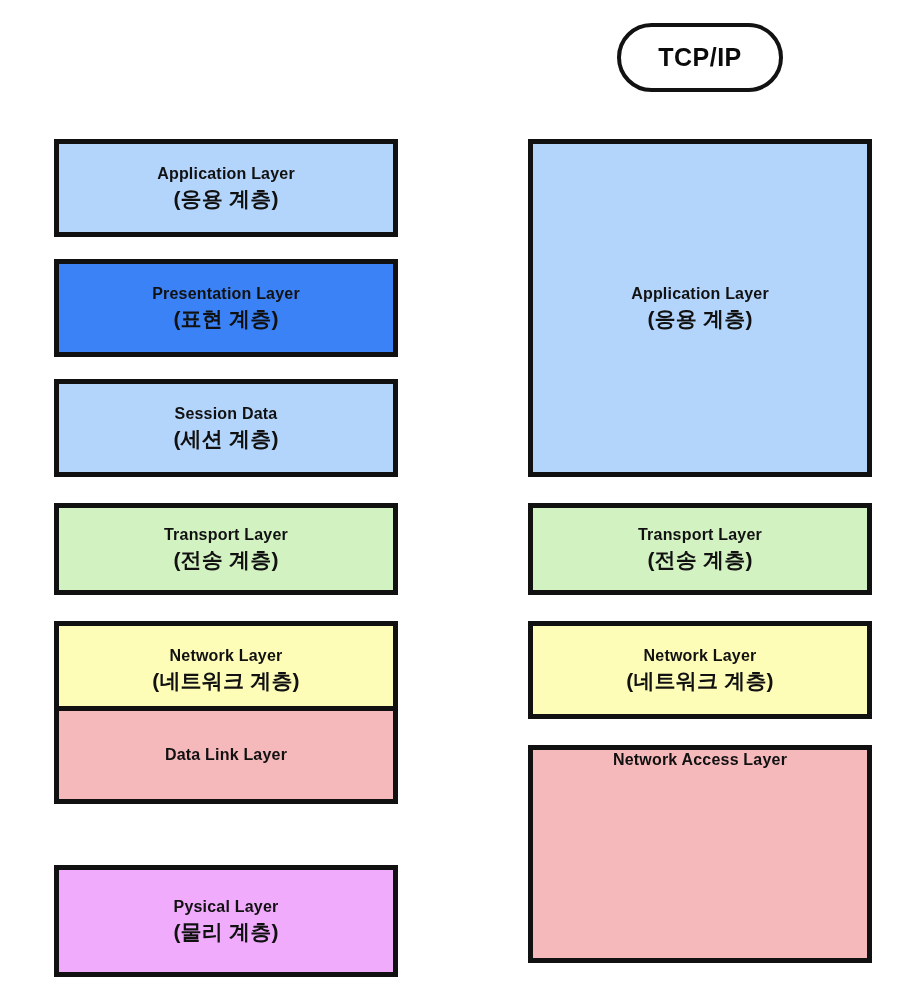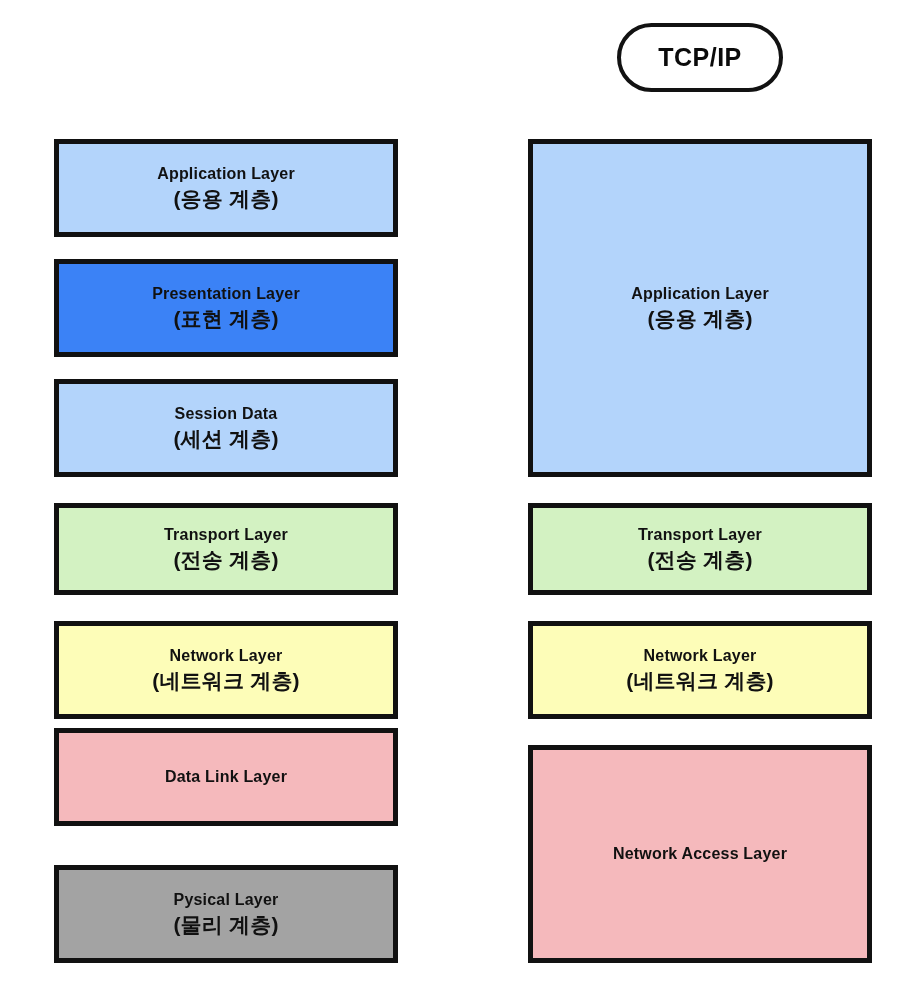--- a/index.html
+++ b/index.html
@@ -111,40 +111,40 @@
       <span class="ko">(세션 계층)</span>
     </div>
     <div class="box" style="top: 503px; height: 92px; background: rgb(211, 242, 194);">
       <span class="en">Transport Layer</span>
       <span class="ko">(전송 계층)</span>
     </div>
     <div class="box" style="top: 621px; height: 98px; background: rgb(253, 253, 184);">
       <span class="en">Network Layer</span>
       <span class="ko">(네트워크 계층)</span>
     </div>
-    <div class="box" style="top: 728px; height: 98px; background: rgb(245, 185, 188);">
+    <div class="box" style="top: 706px; height: 98px; background: rgb(245, 185, 188);">
       <span class="en">Data Link Layer</span>
     </div>
-    <div class="box" style="top: 865px; height: 98px; background: #a3a3a3;">
+    <div class="box" style="top: 865px; height: 112px; background: #f0abfc;">
       <span class="en">Pysical Layer</span>
       <span class="ko">(물리 계층)</span>
     </div>
   </div>
 
   <div class="col col-tcp">
     <div class="box" style="top: 139px; height: 338px; background: rgb(179, 212, 251);">
       <span class="en">Application Layer</span>
       <span class="ko">(응용 계층)</span>
     </div>
     <div class="box" style="top: 503px; height: 92px; background: rgb(211, 242, 194);">
       <span class="en">Transport Layer</span>
       <span class="ko">(전송 계층)</span>
     </div>
     <div class="box" style="top: 621px; height: 98px; background: rgb(253, 253, 184);">
       <span class="en">Network Layer</span>
       <span class="ko">(네트워크 계층)</span>
     </div>
-    <div class="box" style="top: 745px; height: 218px; background: rgb(245, 185, 188);">
+    <div class="box" style="top: 745px; height: 218px; background: rgb(245, 185, 188); justify-content: space-between;">
       <span class="en">Network Access Layer</span>
     </div>
   </div>
 
 </div>
 
 </body></html>

